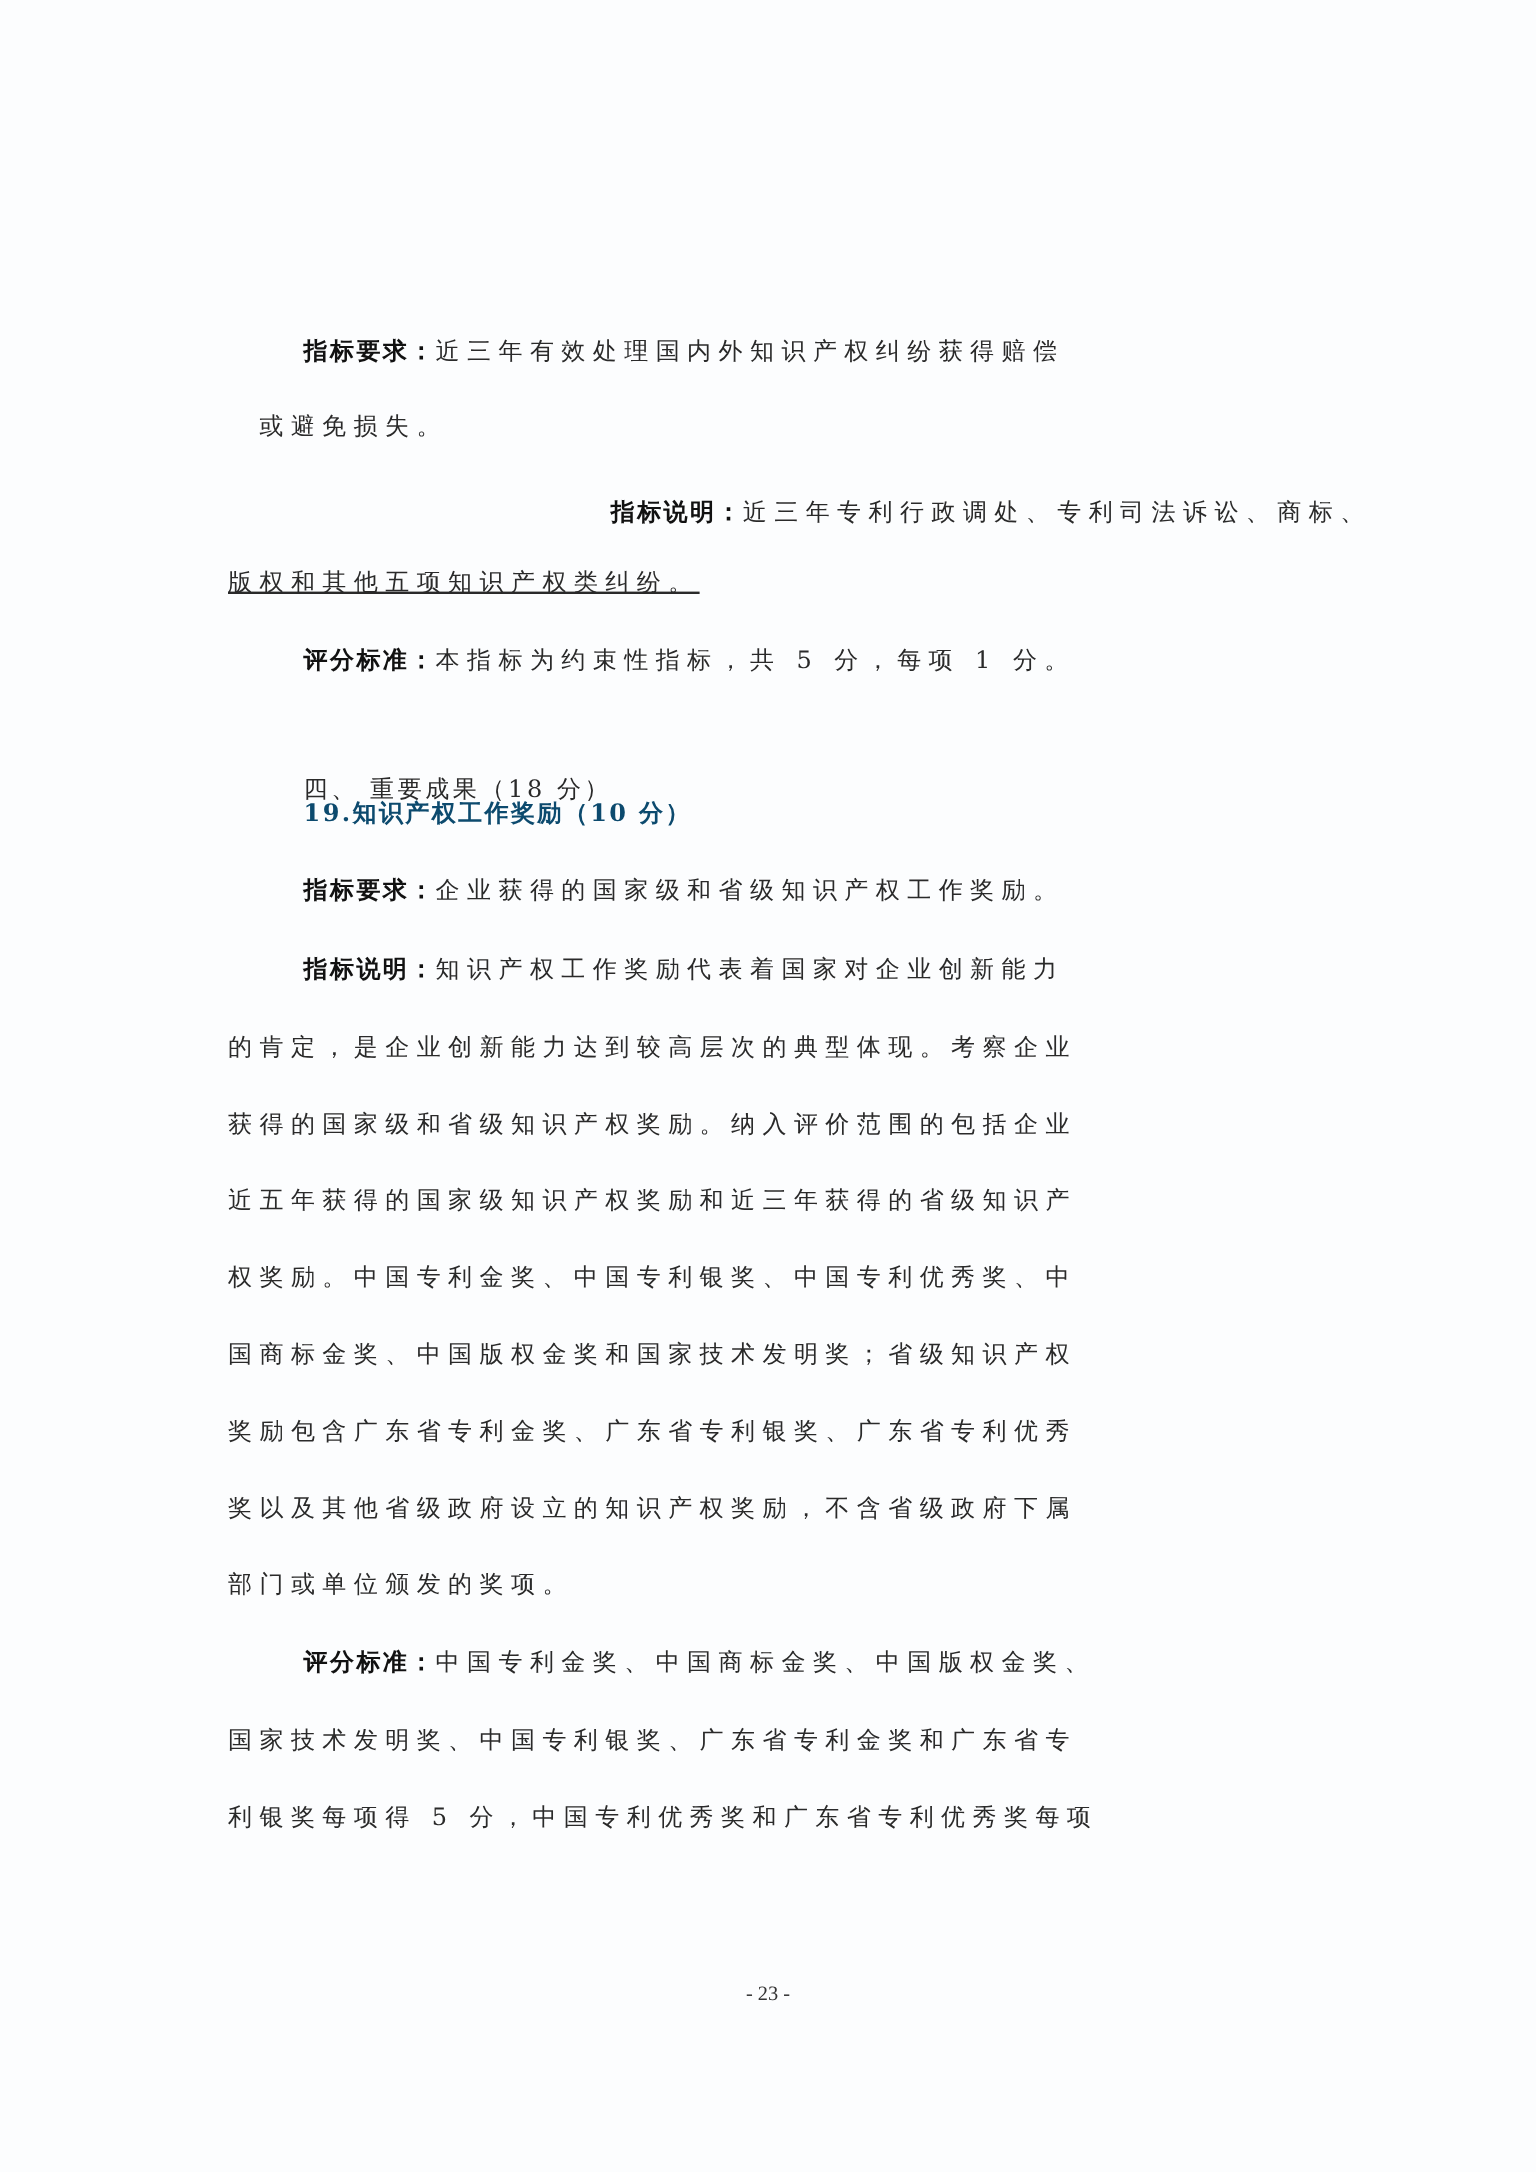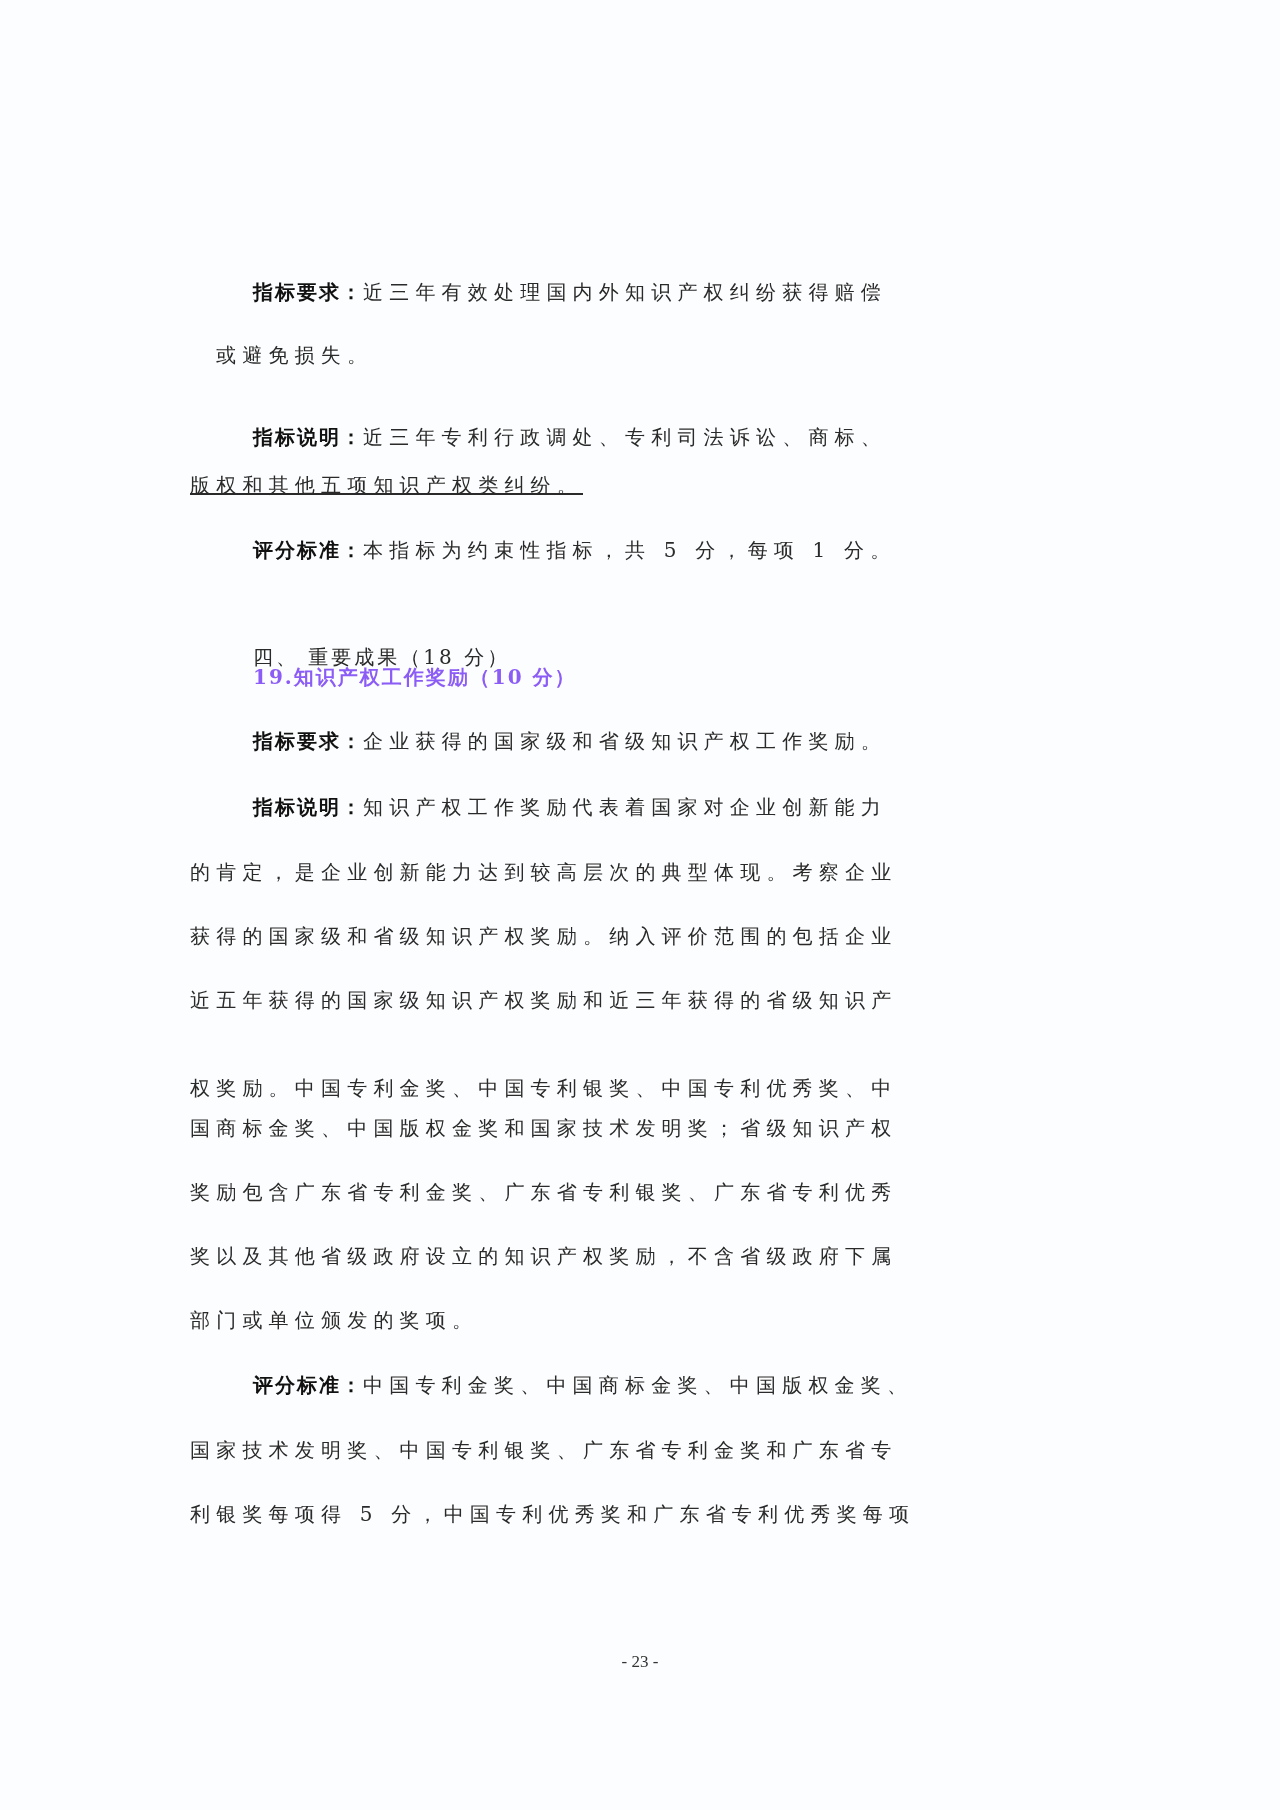--- a/index.html
+++ b/index.html
@@ -23,21 +23,21 @@
       left: 190px;
       width: 890px;
       font-size: 20px;
       line-height: 40px;
       letter-spacing: 6.2px;
       white-space: nowrap;
       color: #2a2a2a;
     }
     .indent { left: 253px; }
     .label { font-weight: bold; color: #111; letter-spacing: 2px; }
-    .heading-bold { font-weight: bold; color: #8b5cf6; letter-spacing: 2px; }
+    .heading-bold { font-weight: bold; color: #0c4a6e; letter-spacing: 2px; }
     .page-number {
       position: absolute;
       top: 1652px;
       left: 0;
       width: 1280px;
       text-align: center;
       font-family: "Liberation Serif", serif;
       font-size: 17px;
       color: #333;
     }
@@ -45,21 +45,21 @@
 </head>
 <body>
 
 <div class="page">
 
   <div class="line indent" style="top:272px;">
     <span class="label">指标要求：</span><span>近三年有效处理国内外知识产权纠纷获得赔偿</span>
   </div>
   <div class="line" style="top:335px;margin-left:26px;">或避免损失。</div>
 
-  <div class="line indent" style="top:417px;">
+  <div class="line indent" style="top:406px;text-align:right;">
     <span class="label">指标说明：</span><span>近三年专利行政调处、专利司法诉讼、商标、</span>
   </div>
   <div class="line" style="top:465px;text-decoration:underline;">版权和其他五项知识产权类纠纷。</div>
 
   <div class="line indent" style="top:530px;">
     <span class="label">评分标准：</span><span>本指标为约束性指标，共 5 分，每项 1 分。</span>
   </div>
 
   <div class="line indent" style="top:593px; letter-spacing:3px;margin-top:44px;">四、 重要成果（18 分）</div>
 
@@ -68,21 +68,21 @@
   <div class="line indent" style="top:721px;">
     <span class="label">指标要求：</span><span>企业获得的国家级和省级知识产权工作奖励。</span>
   </div>
 
   <div class="line indent" style="top:787px;">
     <span class="label">指标说明：</span><span>知识产权工作奖励代表着国家对企业创新能力</span>
   </div>
   <div class="line" style="top:852px;">的肯定，是企业创新能力达到较高层次的典型体现。考察企业</div>
   <div class="line" style="top:916px;">获得的国家级和省级知识产权奖励。纳入评价范围的包括企业</div>
   <div class="line" style="top:980px;">近五年获得的国家级知识产权奖励和近三年获得的省级知识产</div>
-  <div class="line" style="top:1044px;margin-top:24px;">权奖励。中国专利金奖、中国专利银奖、中国专利优秀奖、中</div>
+  <div class="line" style="top:1044px;">权奖励。中国专利金奖、中国专利银奖、中国专利优秀奖、中</div>
   <div class="line" style="top:1108px;">国商标金奖、中国版权金奖和国家技术发明奖；省级知识产权</div>
   <div class="line" style="top:1172px;">奖励包含广东省专利金奖、广东省专利银奖、广东省专利优秀</div>
   <div class="line" style="top:1236px;">奖以及其他省级政府设立的知识产权奖励，不含省级政府下属</div>
   <div class="line indent" style="top:1365px;">
     <span class="label">评分标准：</span><span>中国专利金奖、中国商标金奖、中国版权金奖、</span>
   </div>
 
   <div class="line" style="top:1300px;">部门或单位颁发的奖项。</div>
   <div class="line" style="top:1430px;">国家技术发明奖、中国专利银奖、广东省专利金奖和广东省专</div>
   <div class="line" style="top:1494px;">利银奖每项得 5 分，中国专利优秀奖和广东省专利优秀奖每项</div>

